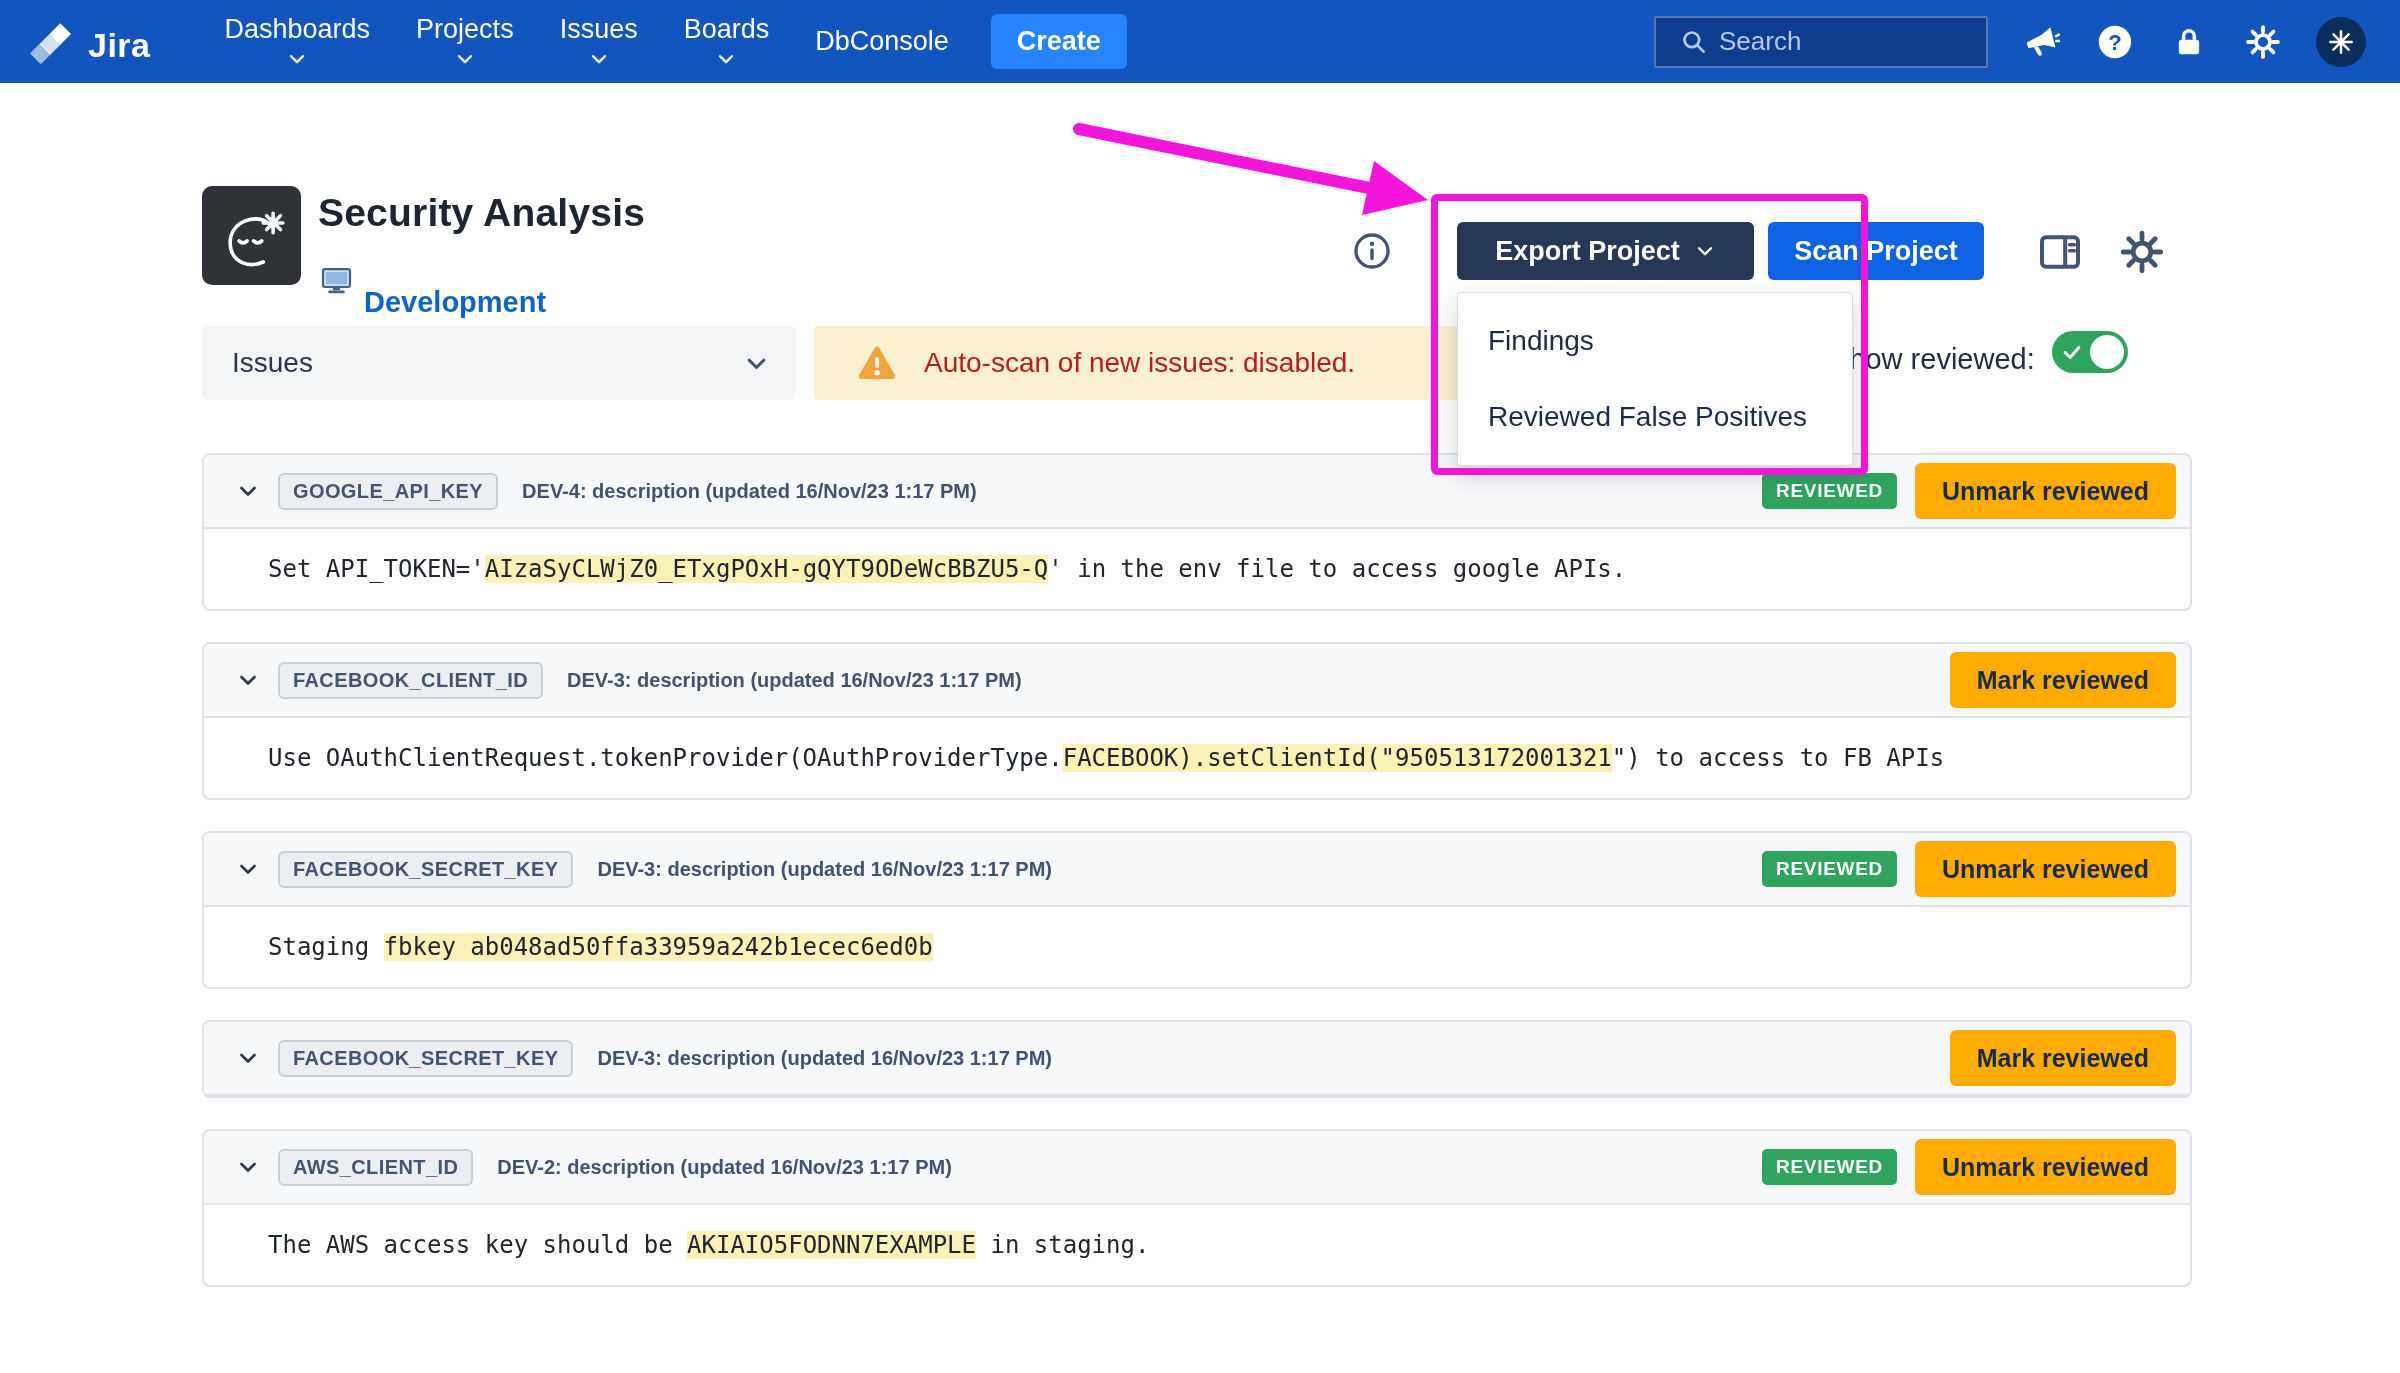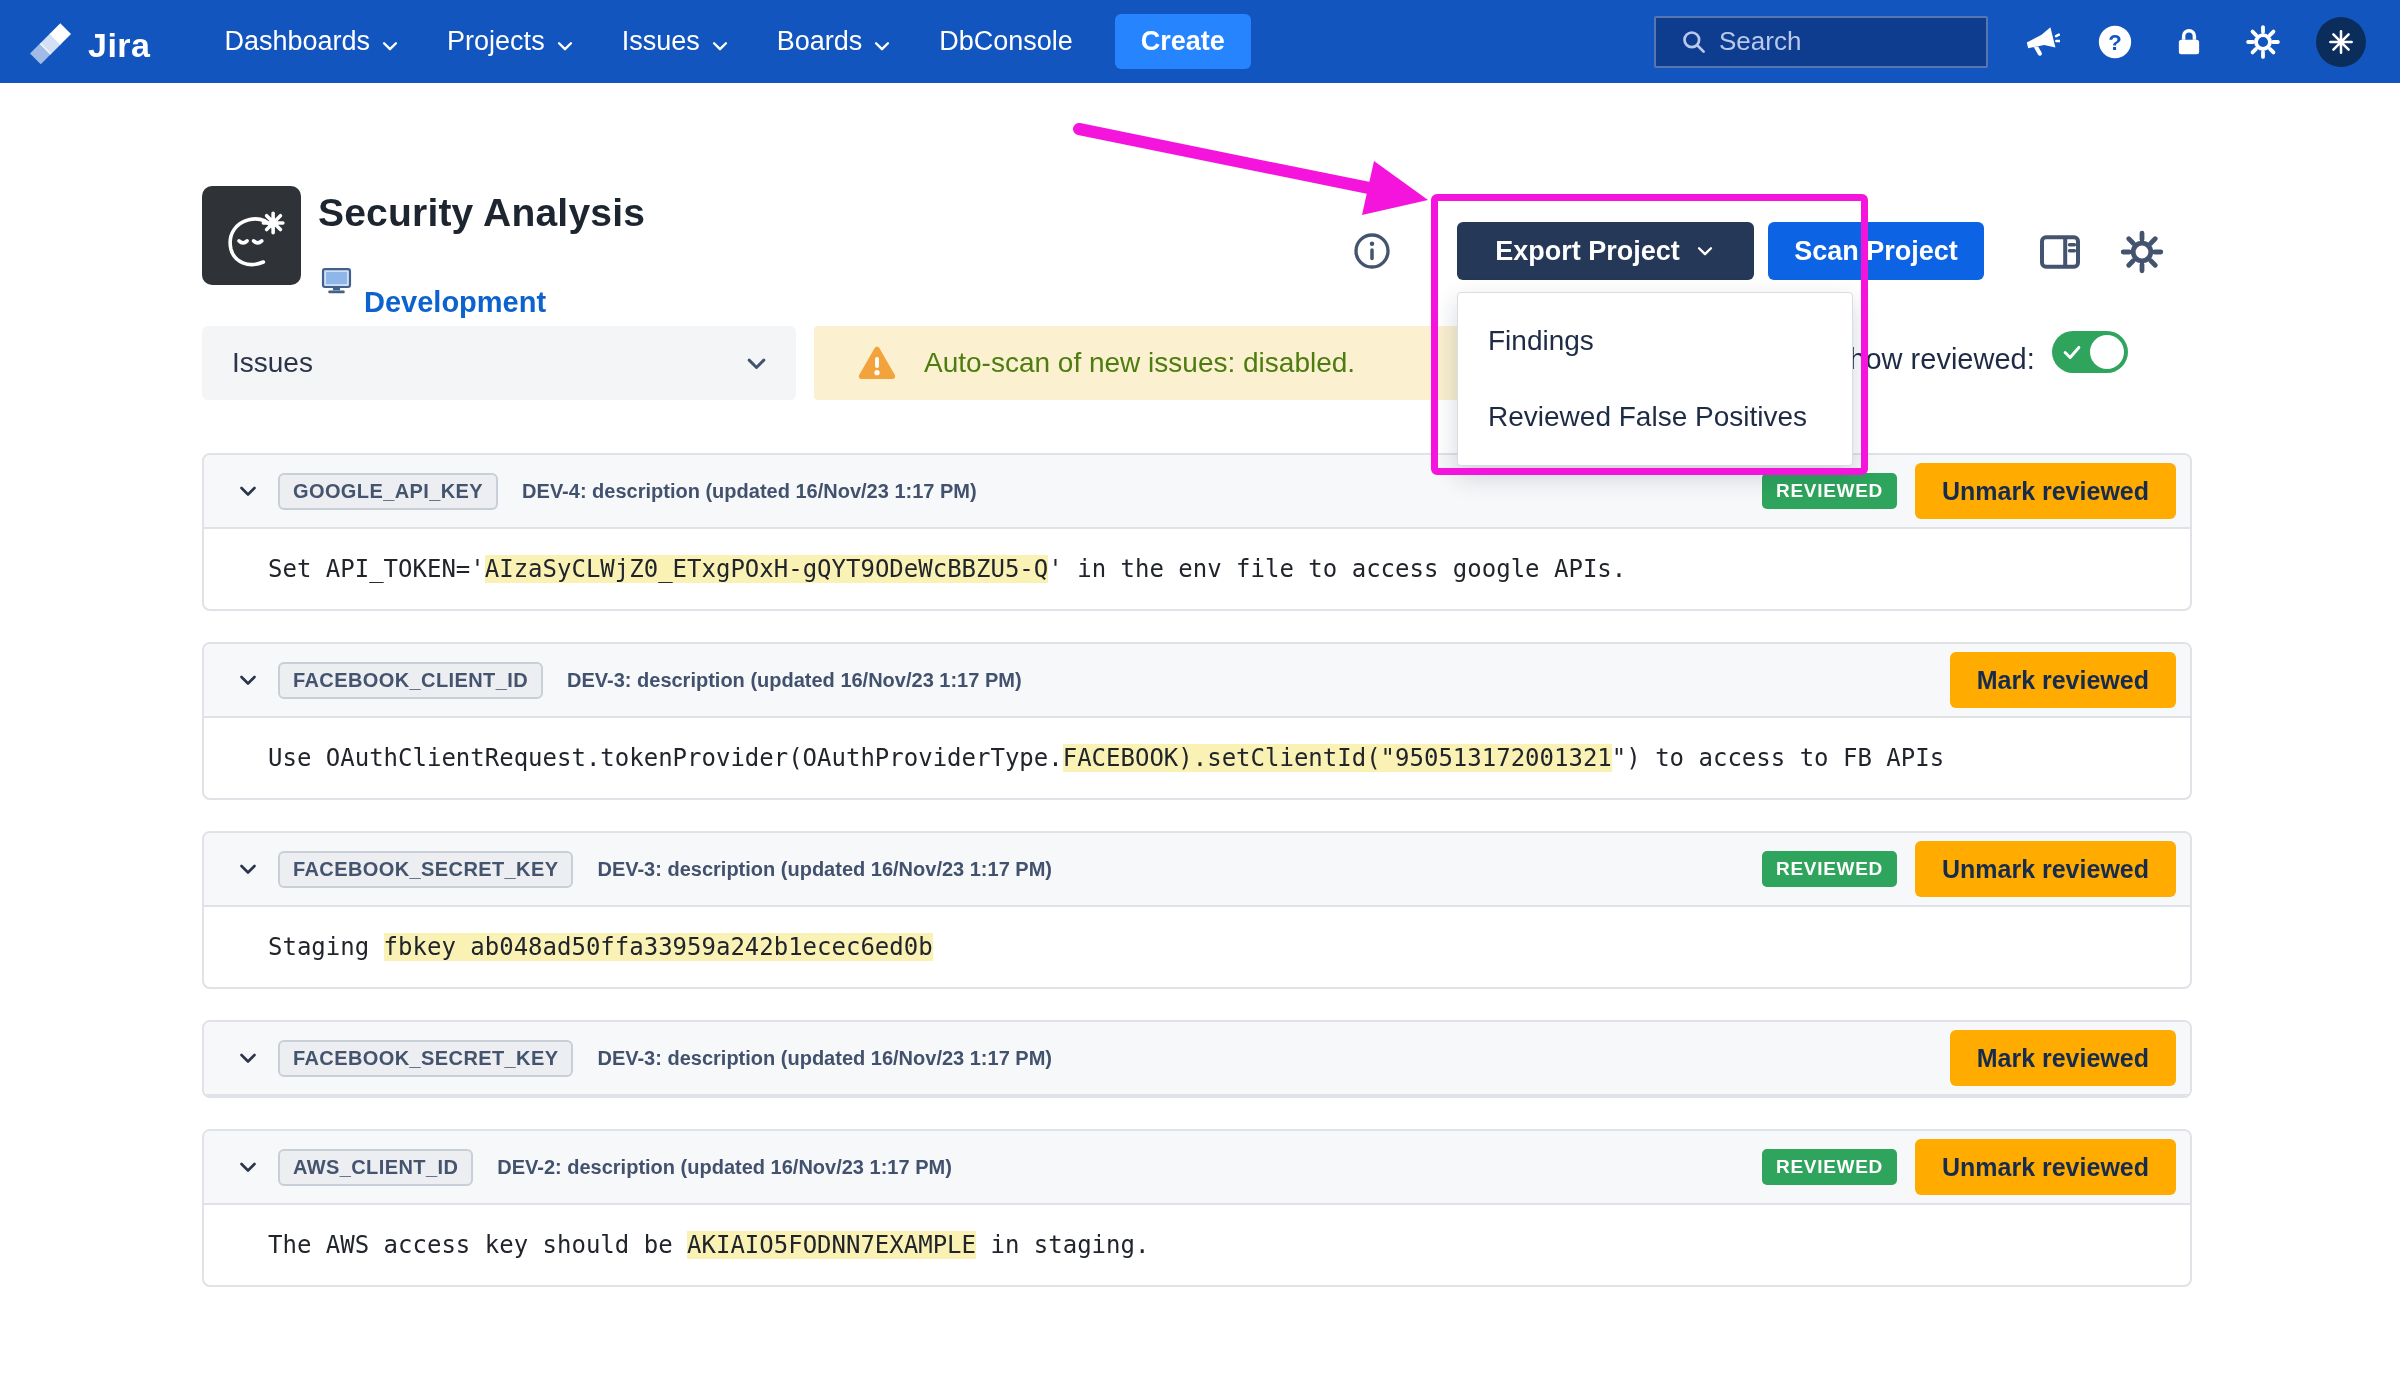--- a/index.html
+++ b/index.html
@@ -10,21 +10,21 @@
   }
   svg { display:block; }
 
   
   .navbar { position:absolute; top:0; left:0; right:0; height:83px; background:var(--navbar-bg,#1355BF);
     display:flex; align-items:center; padding:0 34px 0 30px; color:#fff; z-index:5; }
   .logo { display:flex; align-items:flex-end; gap:12px; margin-right:74px; cursor:pointer; }
   .logo-mark { width:46px; height:46px; }
   .logo-text { font-size:34px; font-weight:bold; letter-spacing:.5px; }
   .primary-nav { display:flex; align-items:center; gap:46px; }
-  .nav-item { display:flex; align-items:flex-end; gap:9px; font-size:27px; font-weight:500; cursor:pointer; white-space:nowrap; }
+  .nav-item { display:flex; align-items:center; font-size:27px; font-weight:500; cursor:pointer; white-space:nowrap;flex-direction:column; }
   .nav-item svg { width:22px; height:22px; color:#fff; margin-top:3px; }
   .create-btn { margin-left:42px; background:var(--create-button,#2684FF); color:#fff; border:none; border-radius:6px;
     font-size:27px; font-weight:bold; padding:12px 26px; font-family:inherit; cursor:pointer; }
   .nav-right { margin-left:auto; display:flex; align-items:center; gap:32px; }
   .search-box { display:flex; align-items:center; gap:12px; width:334px; height:52px; background:rgba(8,32,84,.45);
     border:2px solid rgba(255,255,255,.30); border-radius:2px; padding:0 24px; cursor:text; }
   .search-box svg { width:27px; height:27px; color:#B9C9EC; flex:none; }
   .search-input { flex:1; min-width:0; background:transparent; border:none; outline:none; color:#fff; font-size:26px; font-family:inherit; }
   .search-input::placeholder { color:#B9C9EC; }
   .nav-icon { width:42px; height:42px; color:#fff; display:flex; align-items:center; justify-content:center; cursor:pointer; }
@@ -54,21 +54,21 @@
   .panel-btn svg, .gear-btn svg { width:48px; height:48px; }
 
   
   .issues-select { position:absolute; left:202px; top:326px; width:594px; height:74px; background:#F4F5F7;
     border-radius:6px; display:flex; align-items:center; padding:0 26px 0 30px; cursor:pointer; }
   .issues-select-label { font-size:28px; color:#2B3547; }
   .issues-select svg { margin-left:auto; width:27px; height:27px; color:#42526E; }
   .warning-banner { position:absolute; left:814px; top:326px; width:650px; height:74px; background:var(--warning-bg,#FBF0CF);
     border-radius:4px; display:flex; align-items:center; gap:26px; padding:0 24px 0 42px; }
   .warning-banner > svg { width:42px; height:42px; flex:none; }
-  .warning-text { font-size:28px; color:#4d7c0f; white-space:nowrap; }
+  .warning-text { font-size:28px; color:#b91c1c; white-space:nowrap; }
   .show-reviewed { position:absolute; left:1830px; top:343px; font-size:29px; color:#1D2B45; white-space:nowrap; }
   .toggle { position:absolute; left:2052px; top:331px; width:76px; height:42px; border-radius:21px;
     background:var(--toggle-on,#2EA45C); cursor:pointer; }
   .toggle svg { position:absolute; left:9px; top:10px; width:22px; height:22px; color:#fff; }
   .toggle .knob { position:absolute; right:4px; top:4px; width:34px; height:34px; border-radius:50%; background:#fff; }
 
   
   .findings { position:absolute; left:202px; top:453px; width:1990px; z-index:1; }
   .card { border:2px solid var(--card-border,#E0E2E7); border-radius:8px; background:#fff; margin-bottom:31px; overflow:hidden; }
   .card-head { height:74px; background:var(--card-header-bg,#F7F8F9); border-bottom:2px solid var(--card-border,#E0E2E7);

